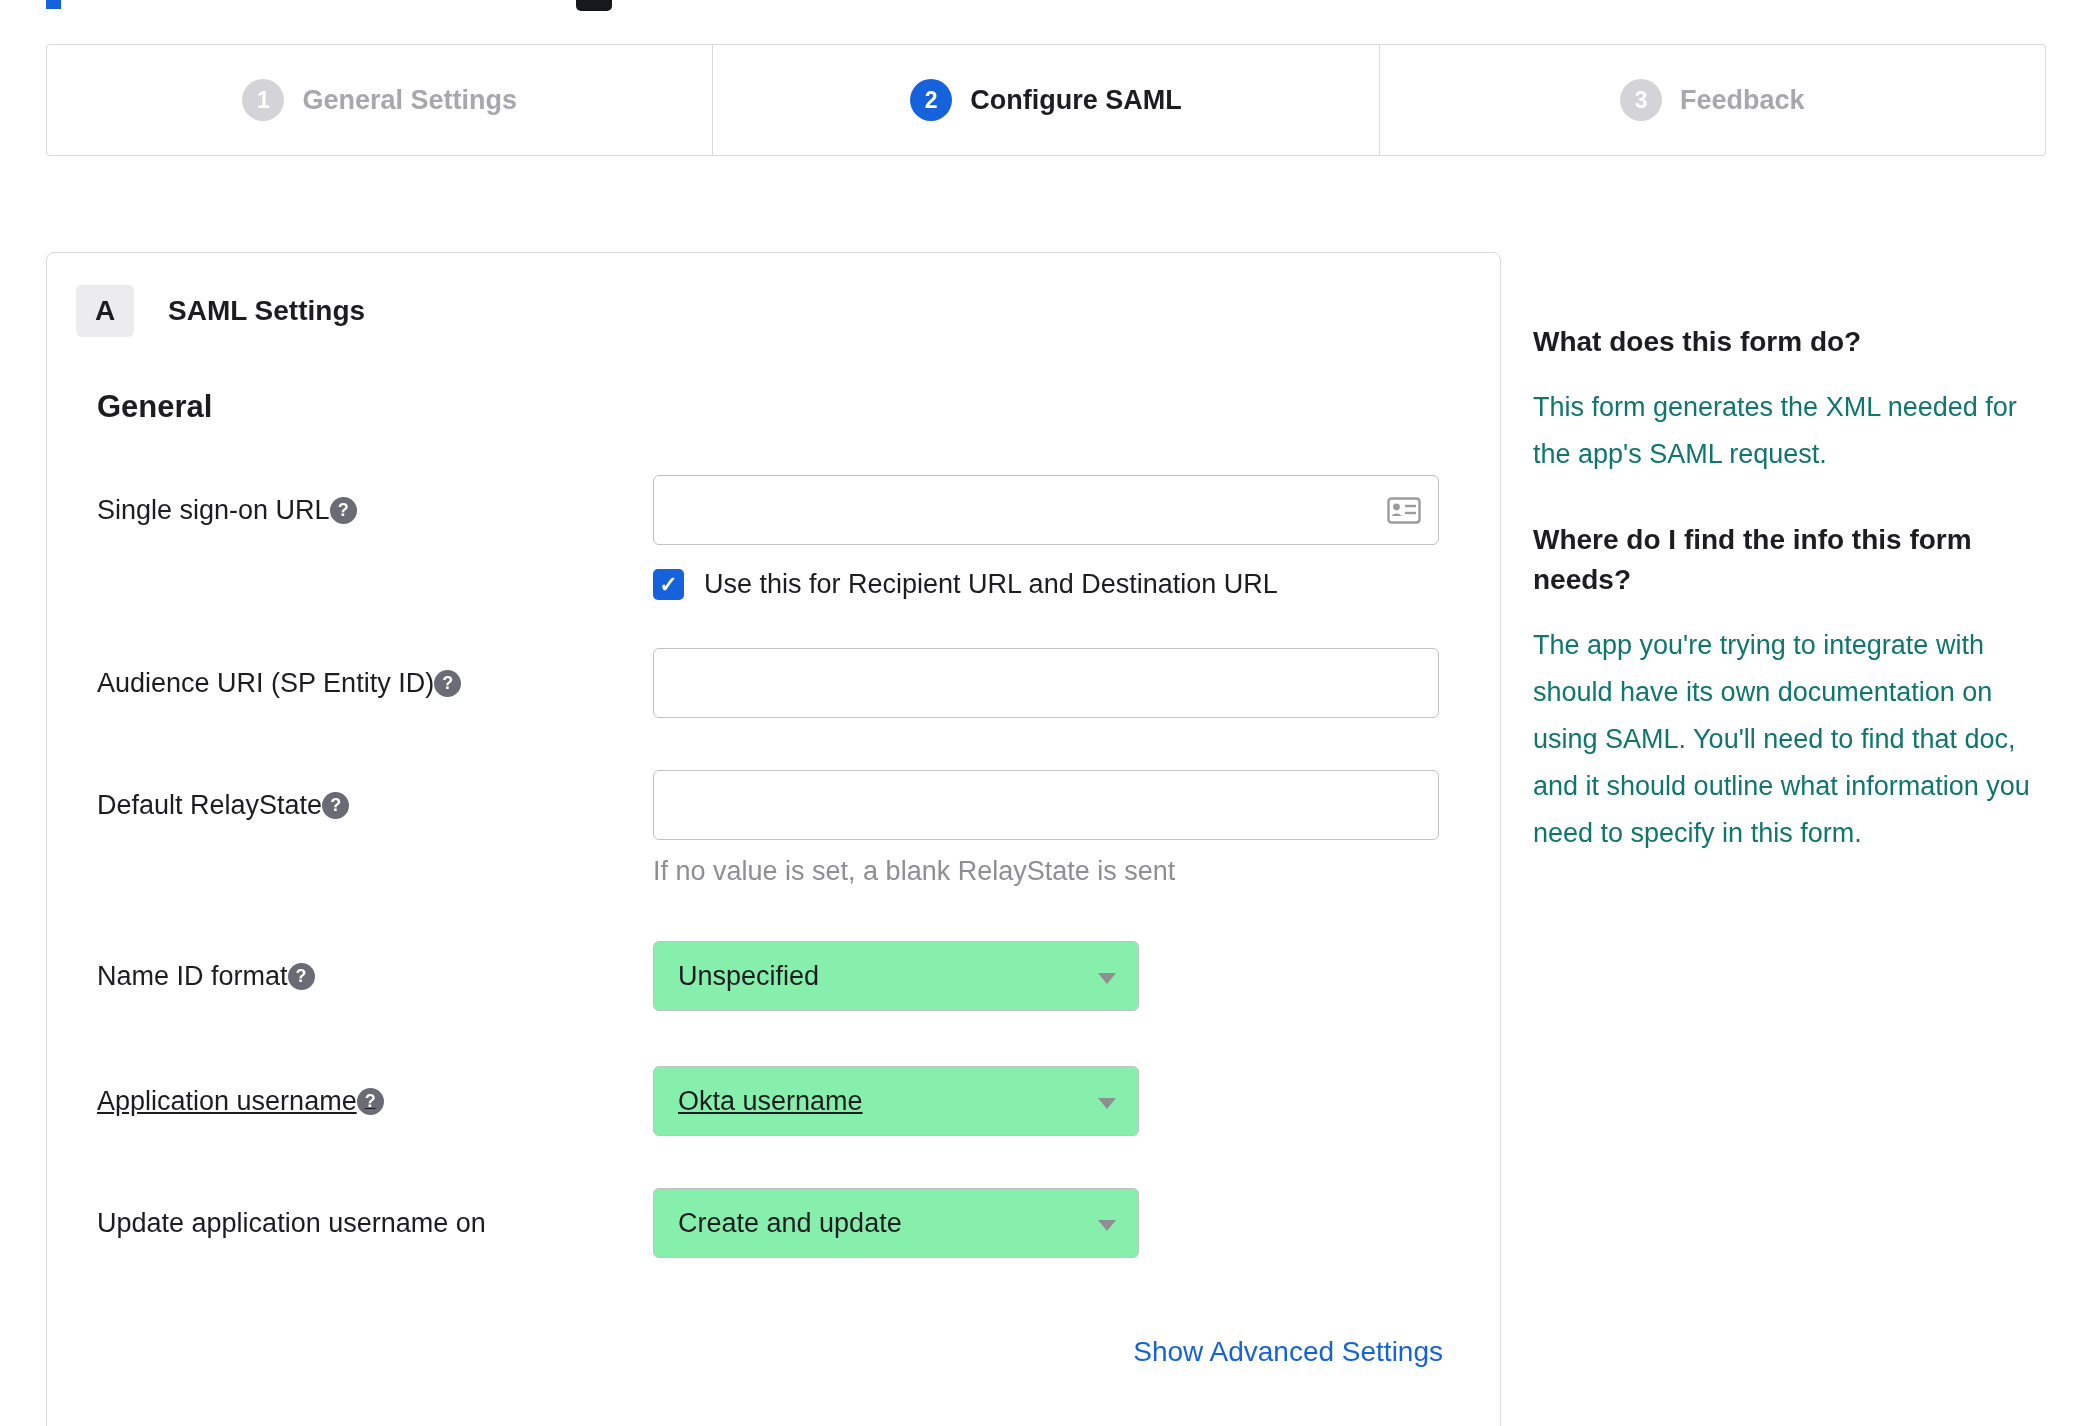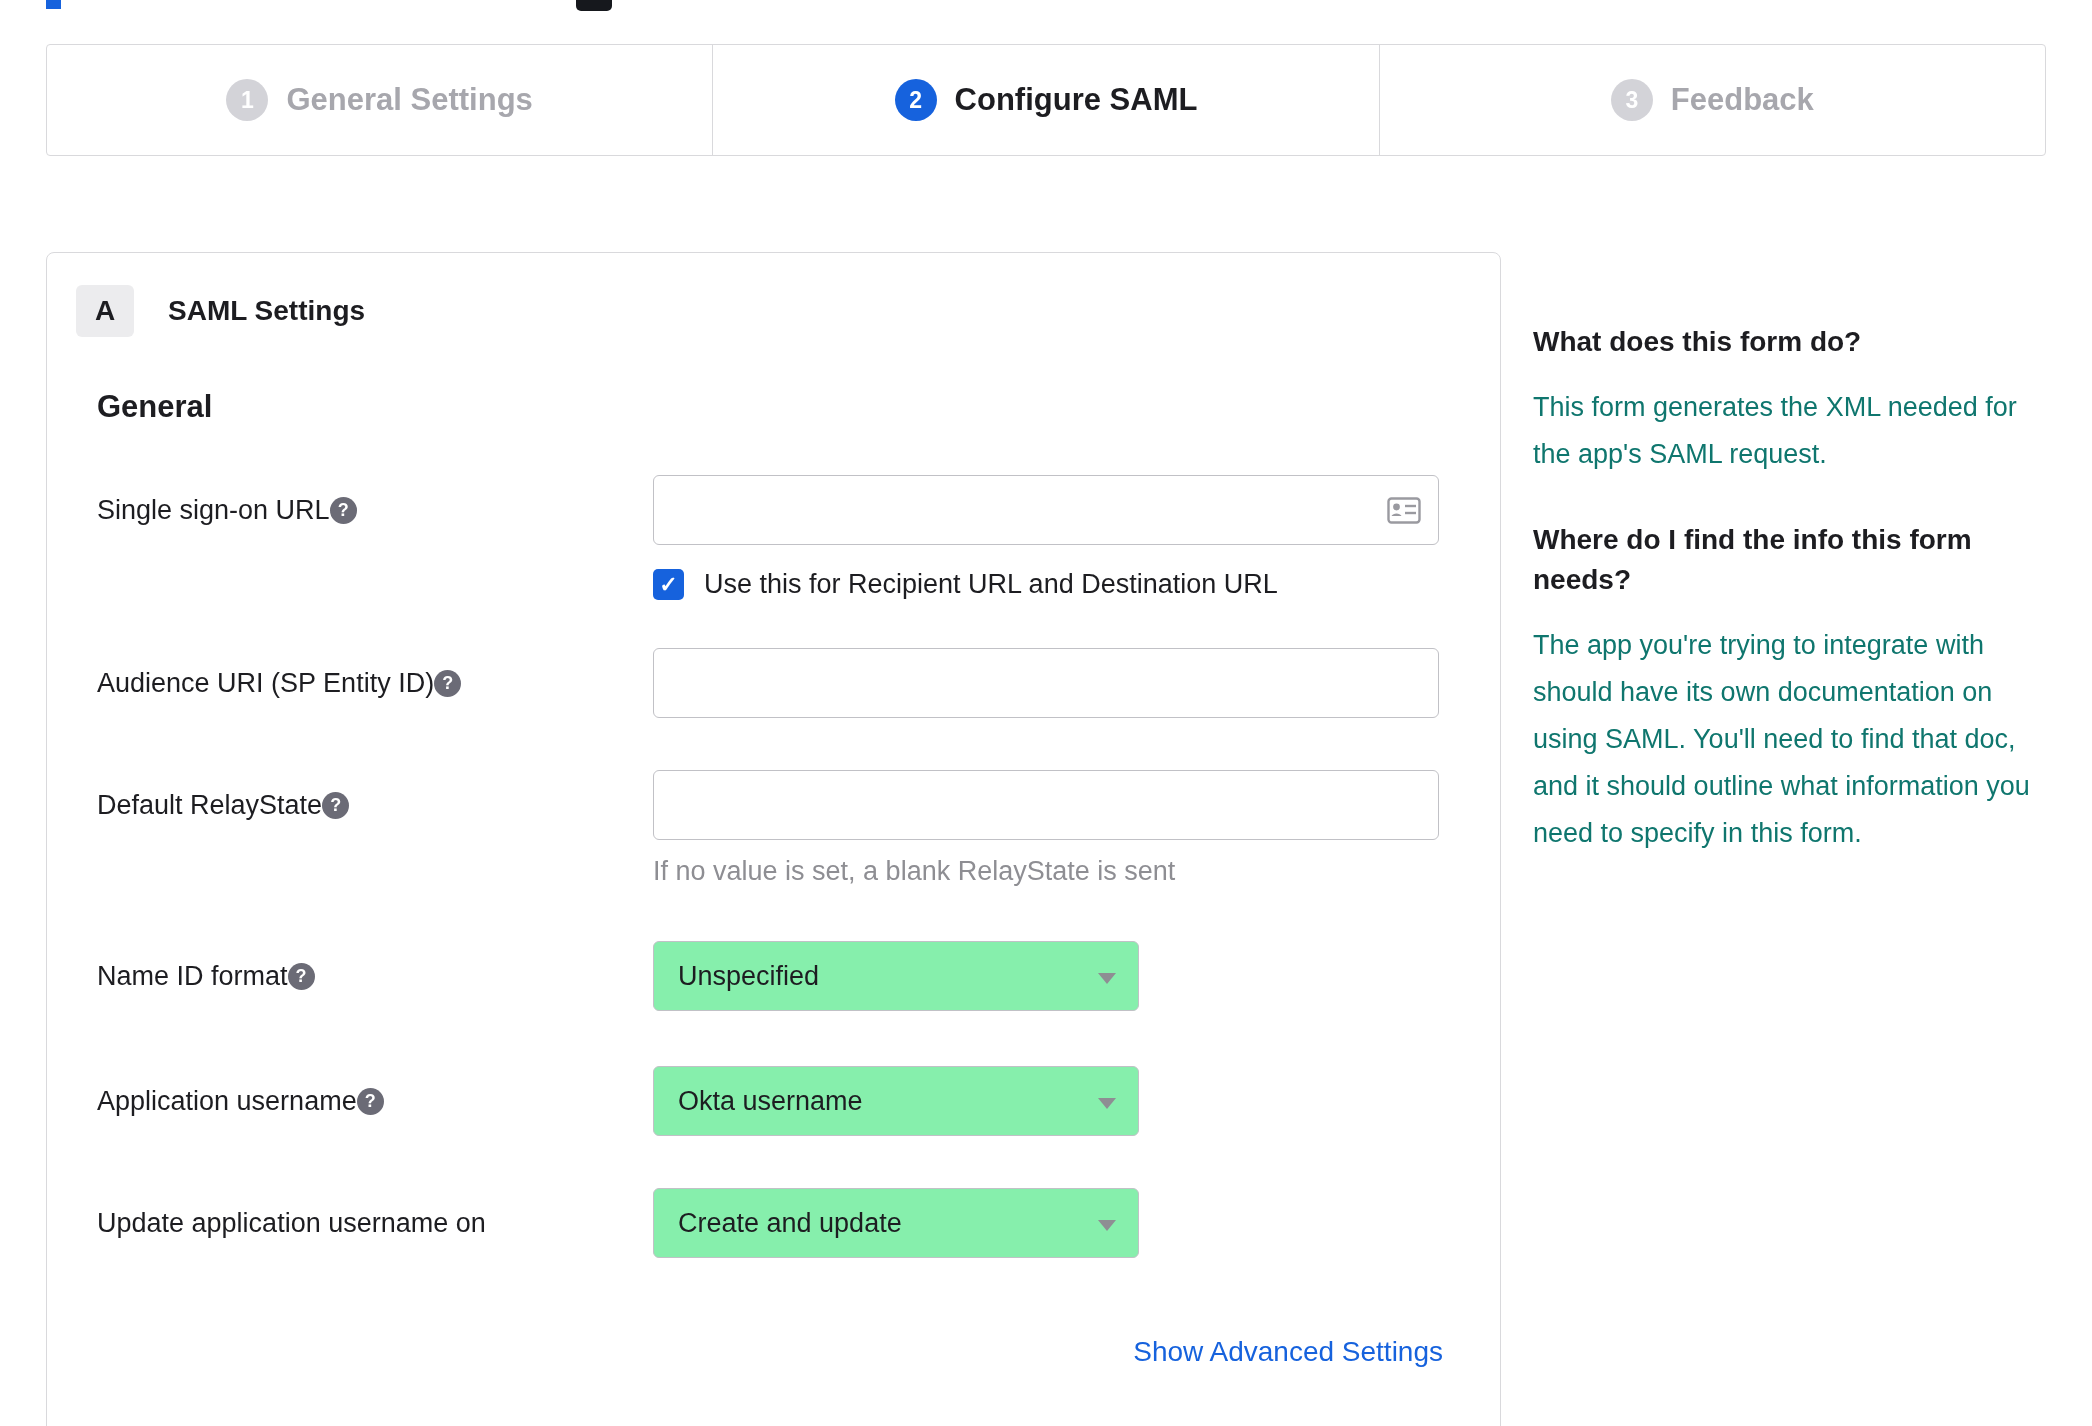--- a/index.html
+++ b/index.html
@@ -18,21 +18,21 @@
     position:absolute; left:46px; top:44px; width:2000px; height:112px;
     border:1px solid #d9d9dc; border-radius:4px; display:flex; background:#fff;
   }
   .step { flex:1; display:flex; align-items:center; justify-content:center; gap:18px; cursor:pointer; }
   .step + .step { border-left:1px solid #d9d9dc; }
   .step-circle {
     width:42px; height:42px; border-radius:50%; background:#d3d3d8; color:#fff;
     font-weight:bold; font-size:23px; display:flex; align-items:center; justify-content:center; flex:0 0 auto;
   }
   .step.active .step-circle { background:#1662dd; }
-  .step-label { font-size:31px; font-weight:bold; color:#a7a7ad; }
+  .step-label { font-size:27px; font-weight:bold; color:#a7a7ad; }
   .step.active .step-label { color:#1d1d21; }
 
   
   .panel {
     position:absolute; left:46px; top:252px; width:1455px; height:1260px;
     border:1px solid #d9d9dc; border-radius:8px; background:#fff;
     padding:32px 30px 0 50px;
   }
   .badge-row { display:flex; align-items:center; gap:34px; margin-left:-21px; }
   .badge {
@@ -76,21 +76,21 @@
   }
   .select-arrow {
     width:0; height:0; border-left:9px solid transparent; border-right:9px solid transparent;
     border-top:11px solid #8e8e93; margin-top:4px;
   }
 
   .row-m1 { margin-top:50px; }
   .row-m2 { margin-top:48px; }
   .row-m3 { margin-top:52px; }
   .row-m4 { margin-top:54px; }
-  .row-m5 { margin-top:55px; }
+  .row-m5 { margin-top:55px;text-decoration:underline; }
   .row-m6 { margin-top:52px; }
 
   .advanced-row { margin-top:78px; width:1346px; text-align:right; }
   .advanced-link { color:#1662dd; font-size:28px; font-weight:500; text-decoration:none; cursor:pointer; }
 
   
   .sidebar { position:absolute; left:1533px; top:322px; width:516px; }
   .sb-heading { font-size:28px; font-weight:bold; line-height:40px; }
   .sb-body { margin-top:22px; margin-bottom:42px; font-size:27px; line-height:47px; color:#0f766e; }
 </style>

